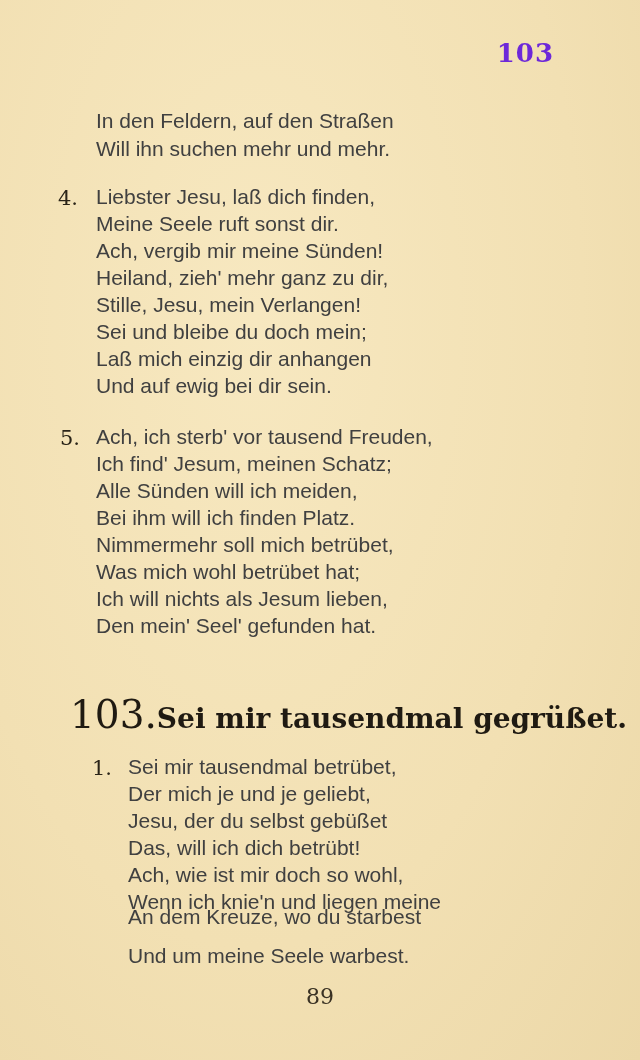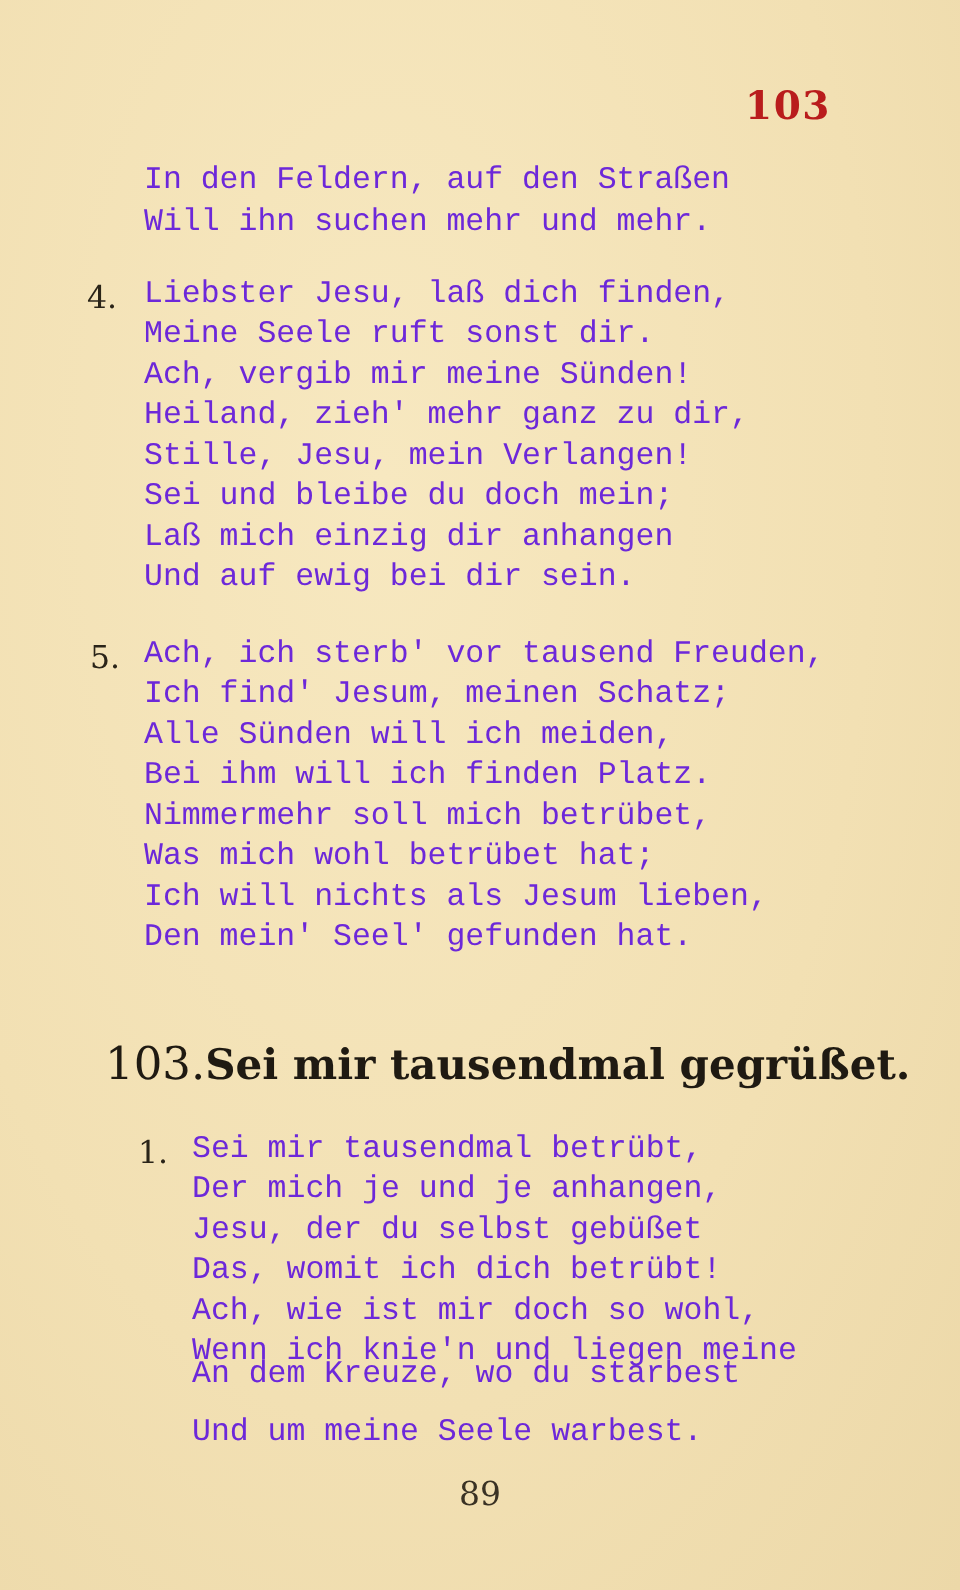--- a/index.html
+++ b/index.html
@@ -5,32 +5,32 @@
     html, body { margin: 0; padding: 0; }
     body {
       width: 640px; height: 1060px; overflow: hidden;
       background: #f3e3b8;
       background-image: radial-gradient(ellipse at 40% 30%, #f7e8c0 0%, #f2e0b3 60%, #ecd8a8 100%);
       color: #2a2418;
       font-family: "DejaVu Serif", serif;
       position: relative;
     }
     .running-head {
-      position: absolute; right: 86px; top: 56px;
+      position: absolute; right: 86px; top: 38px;
       font-family: "DejaVu Serif", serif; font-weight: bold;
-      font-size: 26px; letter-spacing: 1px; color: #b91c1c;
+      font-size: 26px; letter-spacing: 1px; color: #6d28d9;
     }
     .verse-block { position: absolute; left: 0; width: 640px; }
     .line {
-      position: absolute; font-family: Liberation Mono, monospace;
-      font-size: 21px; line-height: 26px; white-space: nowrap; color: #6d28d9;
+      position: absolute; font-family: Liberation Sans, sans-serif;
+      font-size: 21px; line-height: 26px; white-space: nowrap; color: #404040;
     }
     .num { position: absolute; font-family: "DejaVu Serif", serif; font-size: 21px; color: #2a2418; }
     .hymn-title { position: absolute; left: 70px; top: 692px; white-space: nowrap; }
-    .hymn-title .hn { font-family: "DejaVu Serif", serif; font-size: 30px; color: #1f1a12; }
+    .hymn-title .hn { font-family: "DejaVu Serif", serif; font-size: 39px; color: #1f1a12; }
     .hymn-title .ht { font-family: "DejaVu Serif", serif; font-size: 28px; font-weight: bold; color: #1f1a12; }
     .page-number {
       position: absolute; left: 0; width: 640px; top: 984px; text-align: center;
       font-family: "DejaVu Serif", serif; font-size: 22px; color: #3a3224;
     }
   </style>
 </head>
 <body>
 
 <div class="running-head">103</div>
@@ -63,23 +63,23 @@
   <div class="line" style="left:96px;top:586px">Ich will nichts als Jesum lieben,</div>
   <div class="line" style="left:96px;top:613px">Den mein' Seel' gefunden hat.</div>
 </div>
 
 <div class="hymn-title">
   <span class="hn">103.</span><span class="ht">Sei mir tausendmal gegrüßet.</span>
 </div>
 
 <div class="verse-block" style="top:0">
   <div class="num" style="left:92px;top:756px">1.</div>
-  <div class="line" style="left:128px;top:754px">Sei mir tausendmal betrübt,</div>
-  <div class="line" style="left:128px;top:781px">Der mich je und je anhangen,</div>
+  <div class="line" style="left:128px;top:754px">Sei mir tausendmal betrübet,</div>
+  <div class="line" style="left:128px;top:781px">Der mich je und je geliebt,</div>
   <div class="line" style="left:128px;top:808px">Jesu, der du selbst gebüßet</div>
-  <div class="line" style="left:128px;top:835px">Das, womit ich dich betrübt!</div>
+  <div class="line" style="left:128px;top:835px">Das, will ich dich betrübt!</div>
   <div class="line" style="left:128px;top:862px">Ach, wie ist mir doch so wohl,</div>
   <div class="line" style="left:128px;top:889px">Wenn ich knie'n und liegen meine</div>
   <div class="line" style="left:128px;top:904px">An dem Kreuze, wo du starbest</div>
   <div class="line" style="left:128px;top:943px">Und um meine Seele warbest.</div>
 </div>
 
 <div class="page-number">89</div>
 
 </body></html>

